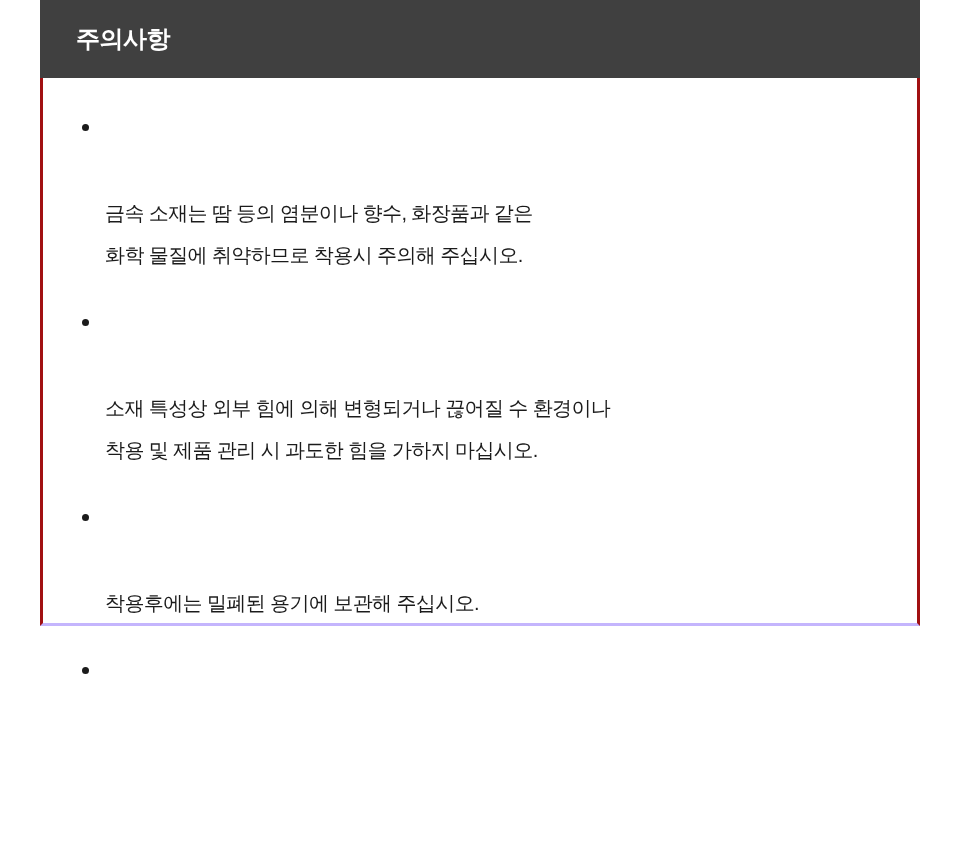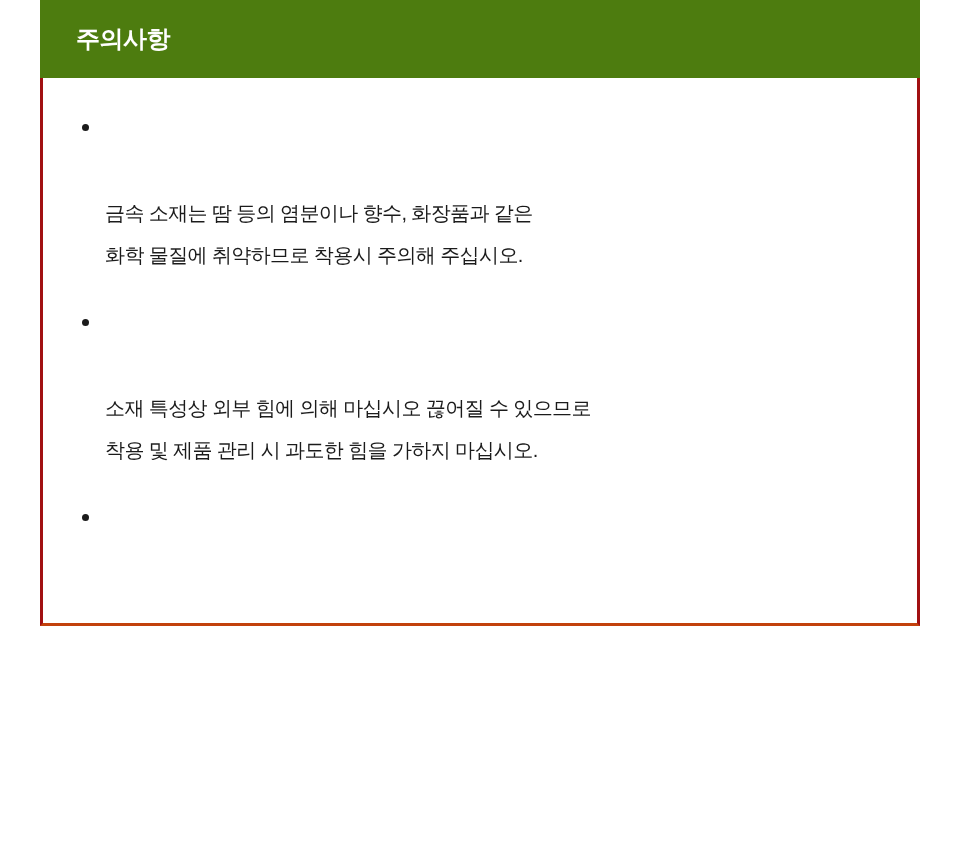--- a/index.html
+++ b/index.html
@@ -26,41 +26,41 @@
   .notice-panel {
     position: absolute;
     left: 40px;
     top: 0px;
     width: 880px;
     box-sizing: border-box;
   }
 
   .notice-header {
     height: 78px;
-    background: #4d7c0f;
+    background: #404040;
     box-sizing: border-box;
     display: flex;
     align-items: center;
     padding-left: 36px;
   }
 
   .notice-title {
     color: #ffffff;
     font-size: 24px;
     font-weight: bold;
     letter-spacing: -0.5px;
     line-height: 1;
     margin: 0;
   }
 
   .notice-body {
     background: #ffffff;
     border-left: 3px solid #a11012;
     border-right: 3px solid #a11012;
-    border-bottom: 3px solid #c2410c;
+    border-bottom: 3px solid #c4b5fd;
     box-sizing: border-box;
     height: 548px;
     padding: 30px 30px 0 30px;
   }
 
   .notice-list {
     list-style: none;
     margin: 0;
     padding: 0;
   }
@@ -105,24 +105,28 @@
       <ul class="notice-list">
 
         <li class="notice-item">
           <span class="notice-bullet"></span>
           <span class="notice-text">금속 소재는 땀 등의 염분이나 향수, 화장품과 같은
 화학 물질에 취약하므로 착용시 주의해 주십시오.</span>
         </li>
 
         <li class="notice-item">
           <span class="notice-bullet"></span>
-          <span class="notice-text">소재 특성상 외부 힘에 의해 마십시오 끊어질 수 있으므로
+          <span class="notice-text">소재 특성상 외부 힘에 의해 변형되거나 끊어질 수 환경이나
 착용 및 제품 관리 시 과도한 힘을 가하지 마십시오.</span>
         </li>
 
+        <li class="notice-item">
+          <span class="notice-bullet"></span>
+          <span class="notice-text">착용후에는 밀폐된 용기에 보관해 주십시오.</span>
+        </li>
 
         <li class="notice-item">
           <span class="notice-bullet"></span>
         </li>
 
       </ul>
     </div>
 
   </section>
 

